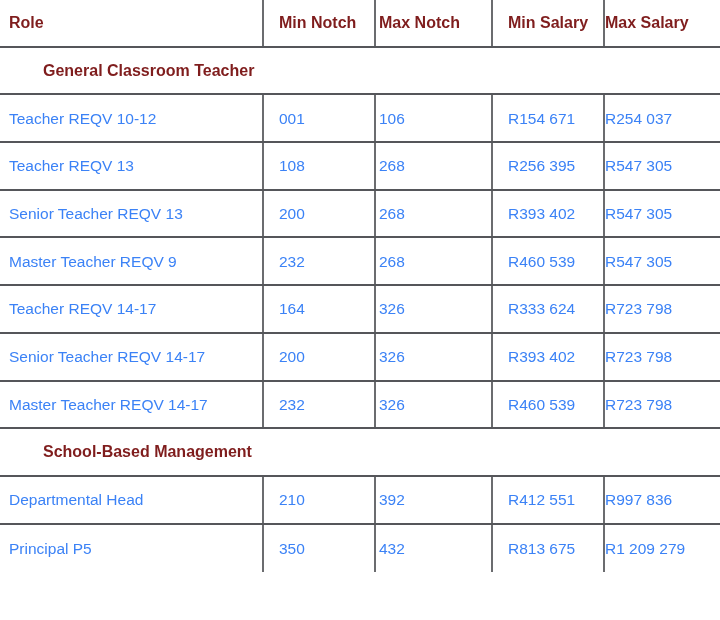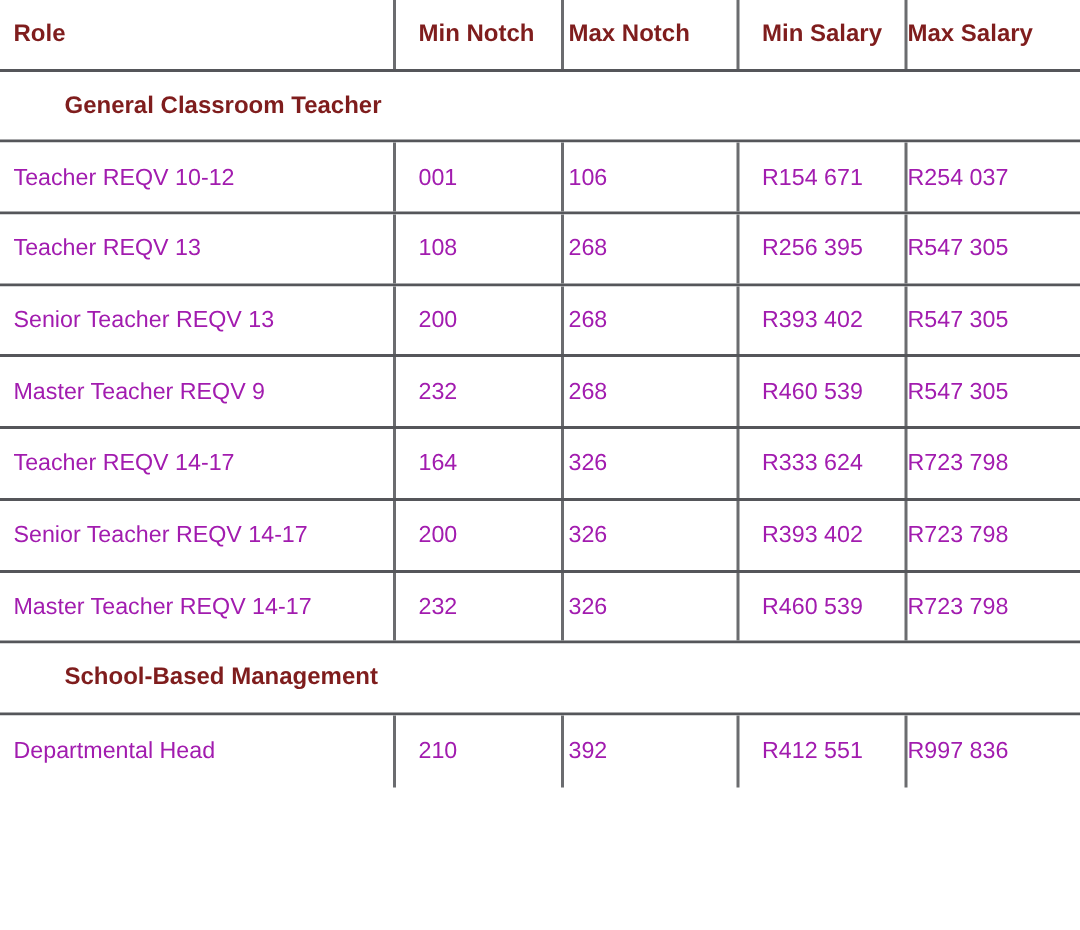--- a/index.html
+++ b/index.html
@@ -20,21 +20,21 @@
   }
   .row:last-child { border-bottom: none; }
   .cell {
     box-sizing: border-box;
     display: flex;
     align-items: center;
     font-size: 15.5px;
     line-height: 1.1;
     white-space: nowrap;
     overflow: hidden;
-    color: #a21caf;
+    color: #3b82f6;
   }
   .c0 { width: 262px; padding-left: 9px;  }
   .c1 { width: 112px; padding-left: 15px; }
   .c2 { width: 117px; padding-left: 3px; }
   .c3 { width: 112px; padding-left: 15px; }
   .c4 { flex: 1;      }
   .bordered .cell + .cell { border-left: 2px solid #6b6c6f; }
   .header-row .cell,
   .section-row .cell {
     font-weight: bold;
@@ -111,14 +111,21 @@
       <div class="row section-row">
         <div class="cell section-cell">School-Based Management</div>
       </div>
       <div class="row bordered">
         <div class="cell c0">Departmental Head</div>
         <div class="cell c1">210</div>
         <div class="cell c2">392</div>
         <div class="cell c3">R412 551</div>
         <div class="cell c4">R997 836</div>
       </div>
+      <div class="row bordered">
+        <div class="cell c0">Principal P5</div>
+        <div class="cell c1">350</div>
+        <div class="cell c2">432</div>
+        <div class="cell c3">R813 675</div>
+        <div class="cell c4">R1 209 279</div>
+      </div>
     </div>
 </div>
 
 </body></html>

